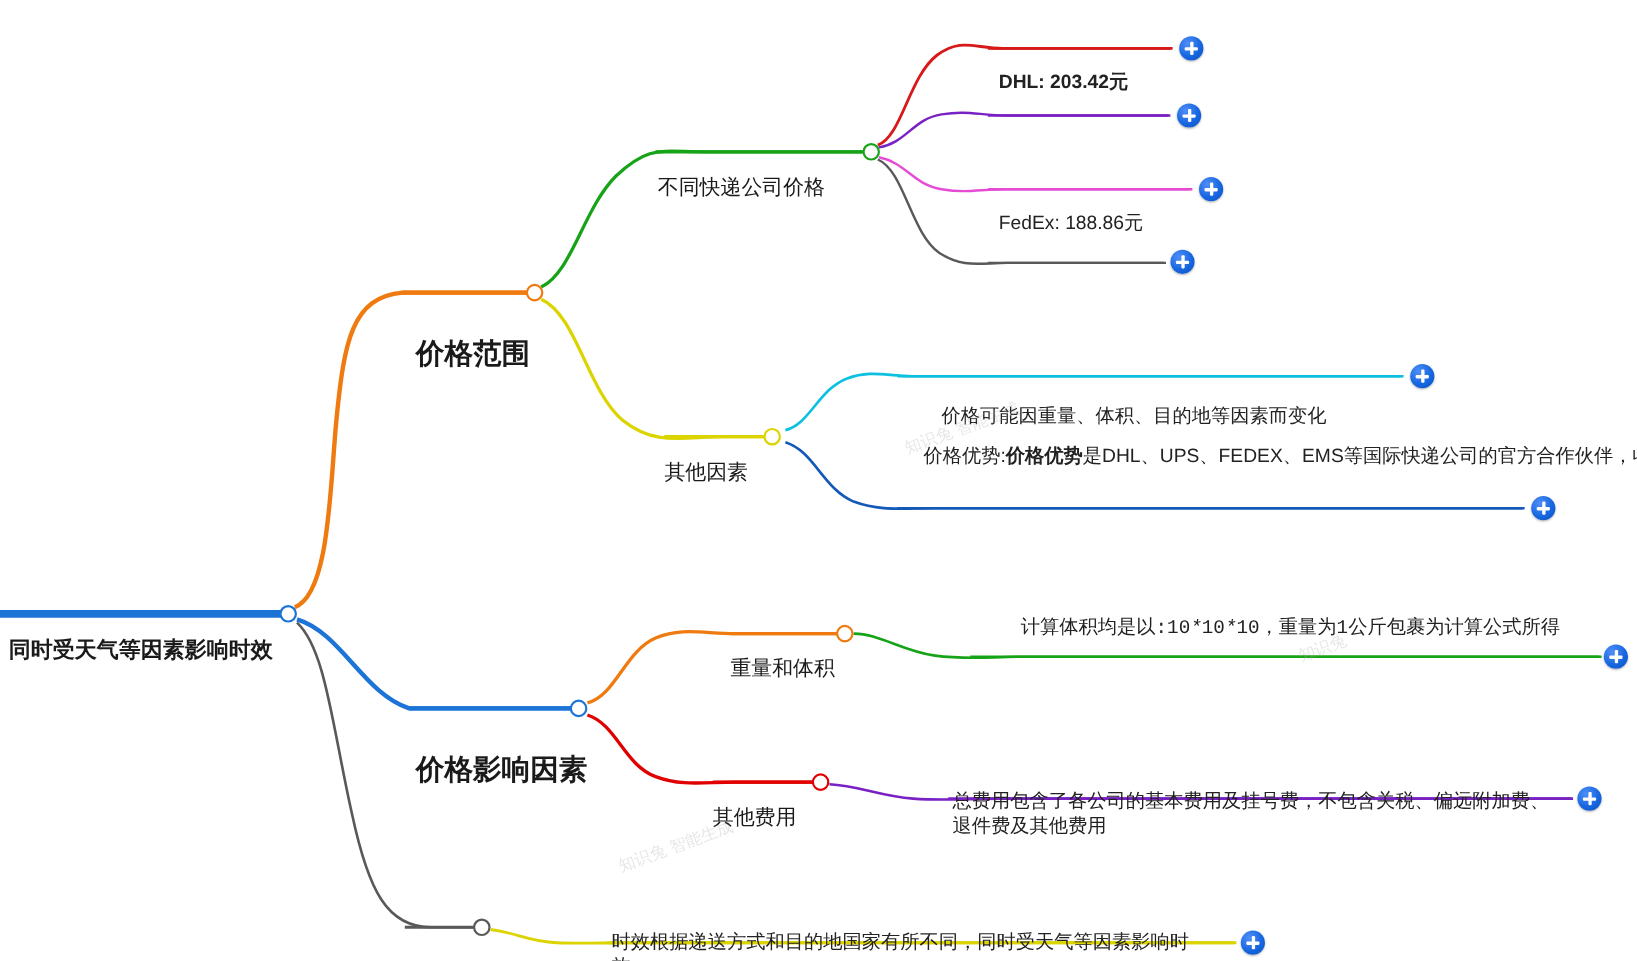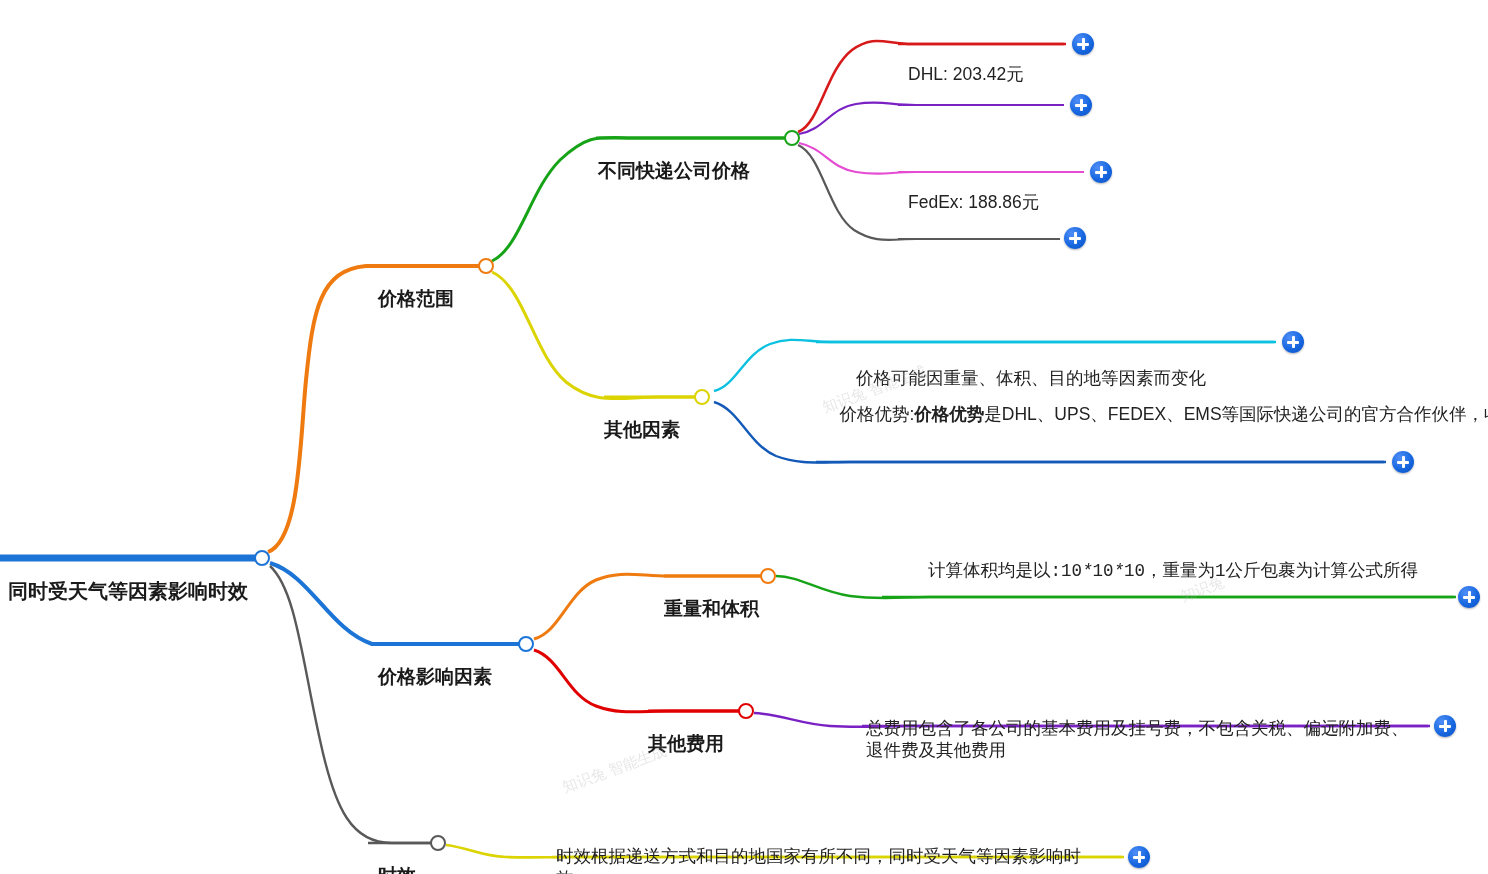--- a/index.html
+++ b/index.html
@@ -38,27 +38,27 @@
     white-space: pre-wrap;
   }
   
   .node-root {
     font-size: 20px;
     font-weight: bold;
     letter-spacing: 0px;
   }
   
   .node-l1 {
-    font-size: 19px;
+    font-size: 26px;
     font-weight: bold;
   }
   
   .node-l2 {
     font-size: 19px;
-    font-weight: bold;
+    font-weight: normal;
   }
   
   .node-leaf {
     font-size: 17.5px;
     font-weight: normal;
     color: #222222;
   }
   .bold-inline {
     font-weight: bold;
   }
@@ -199,21 +199,21 @@
   </div>
 
   <div class="node node-l2" style="left:648px; top:683px;">
     <span class="label">其他费用</span>
   </div>
 
   <div class="node node-l1" style="left:378px; top:815px;">
     <span class="label">时效</span>
   </div>
 
-  <div class="node node-leaf" style="left:908px; top:18px;">
+  <div class="node node-leaf" style="left:908px; top:18px;font-weight:bold;">
     <span class="label">DHL: 203.42元</span>
   </div>
   <div class="node node-leaf" style="left:908px; top:146px;">
     <span class="label">FedEx: 188.86元</span>
   </div>
 
   <div class="node node-leaf" style="left:820px; top:322px; width:470px;margin-left:36px;">
     <span class="label">价格可能因重量、体积、目的地等因素而变化</span>
   </div>
 

